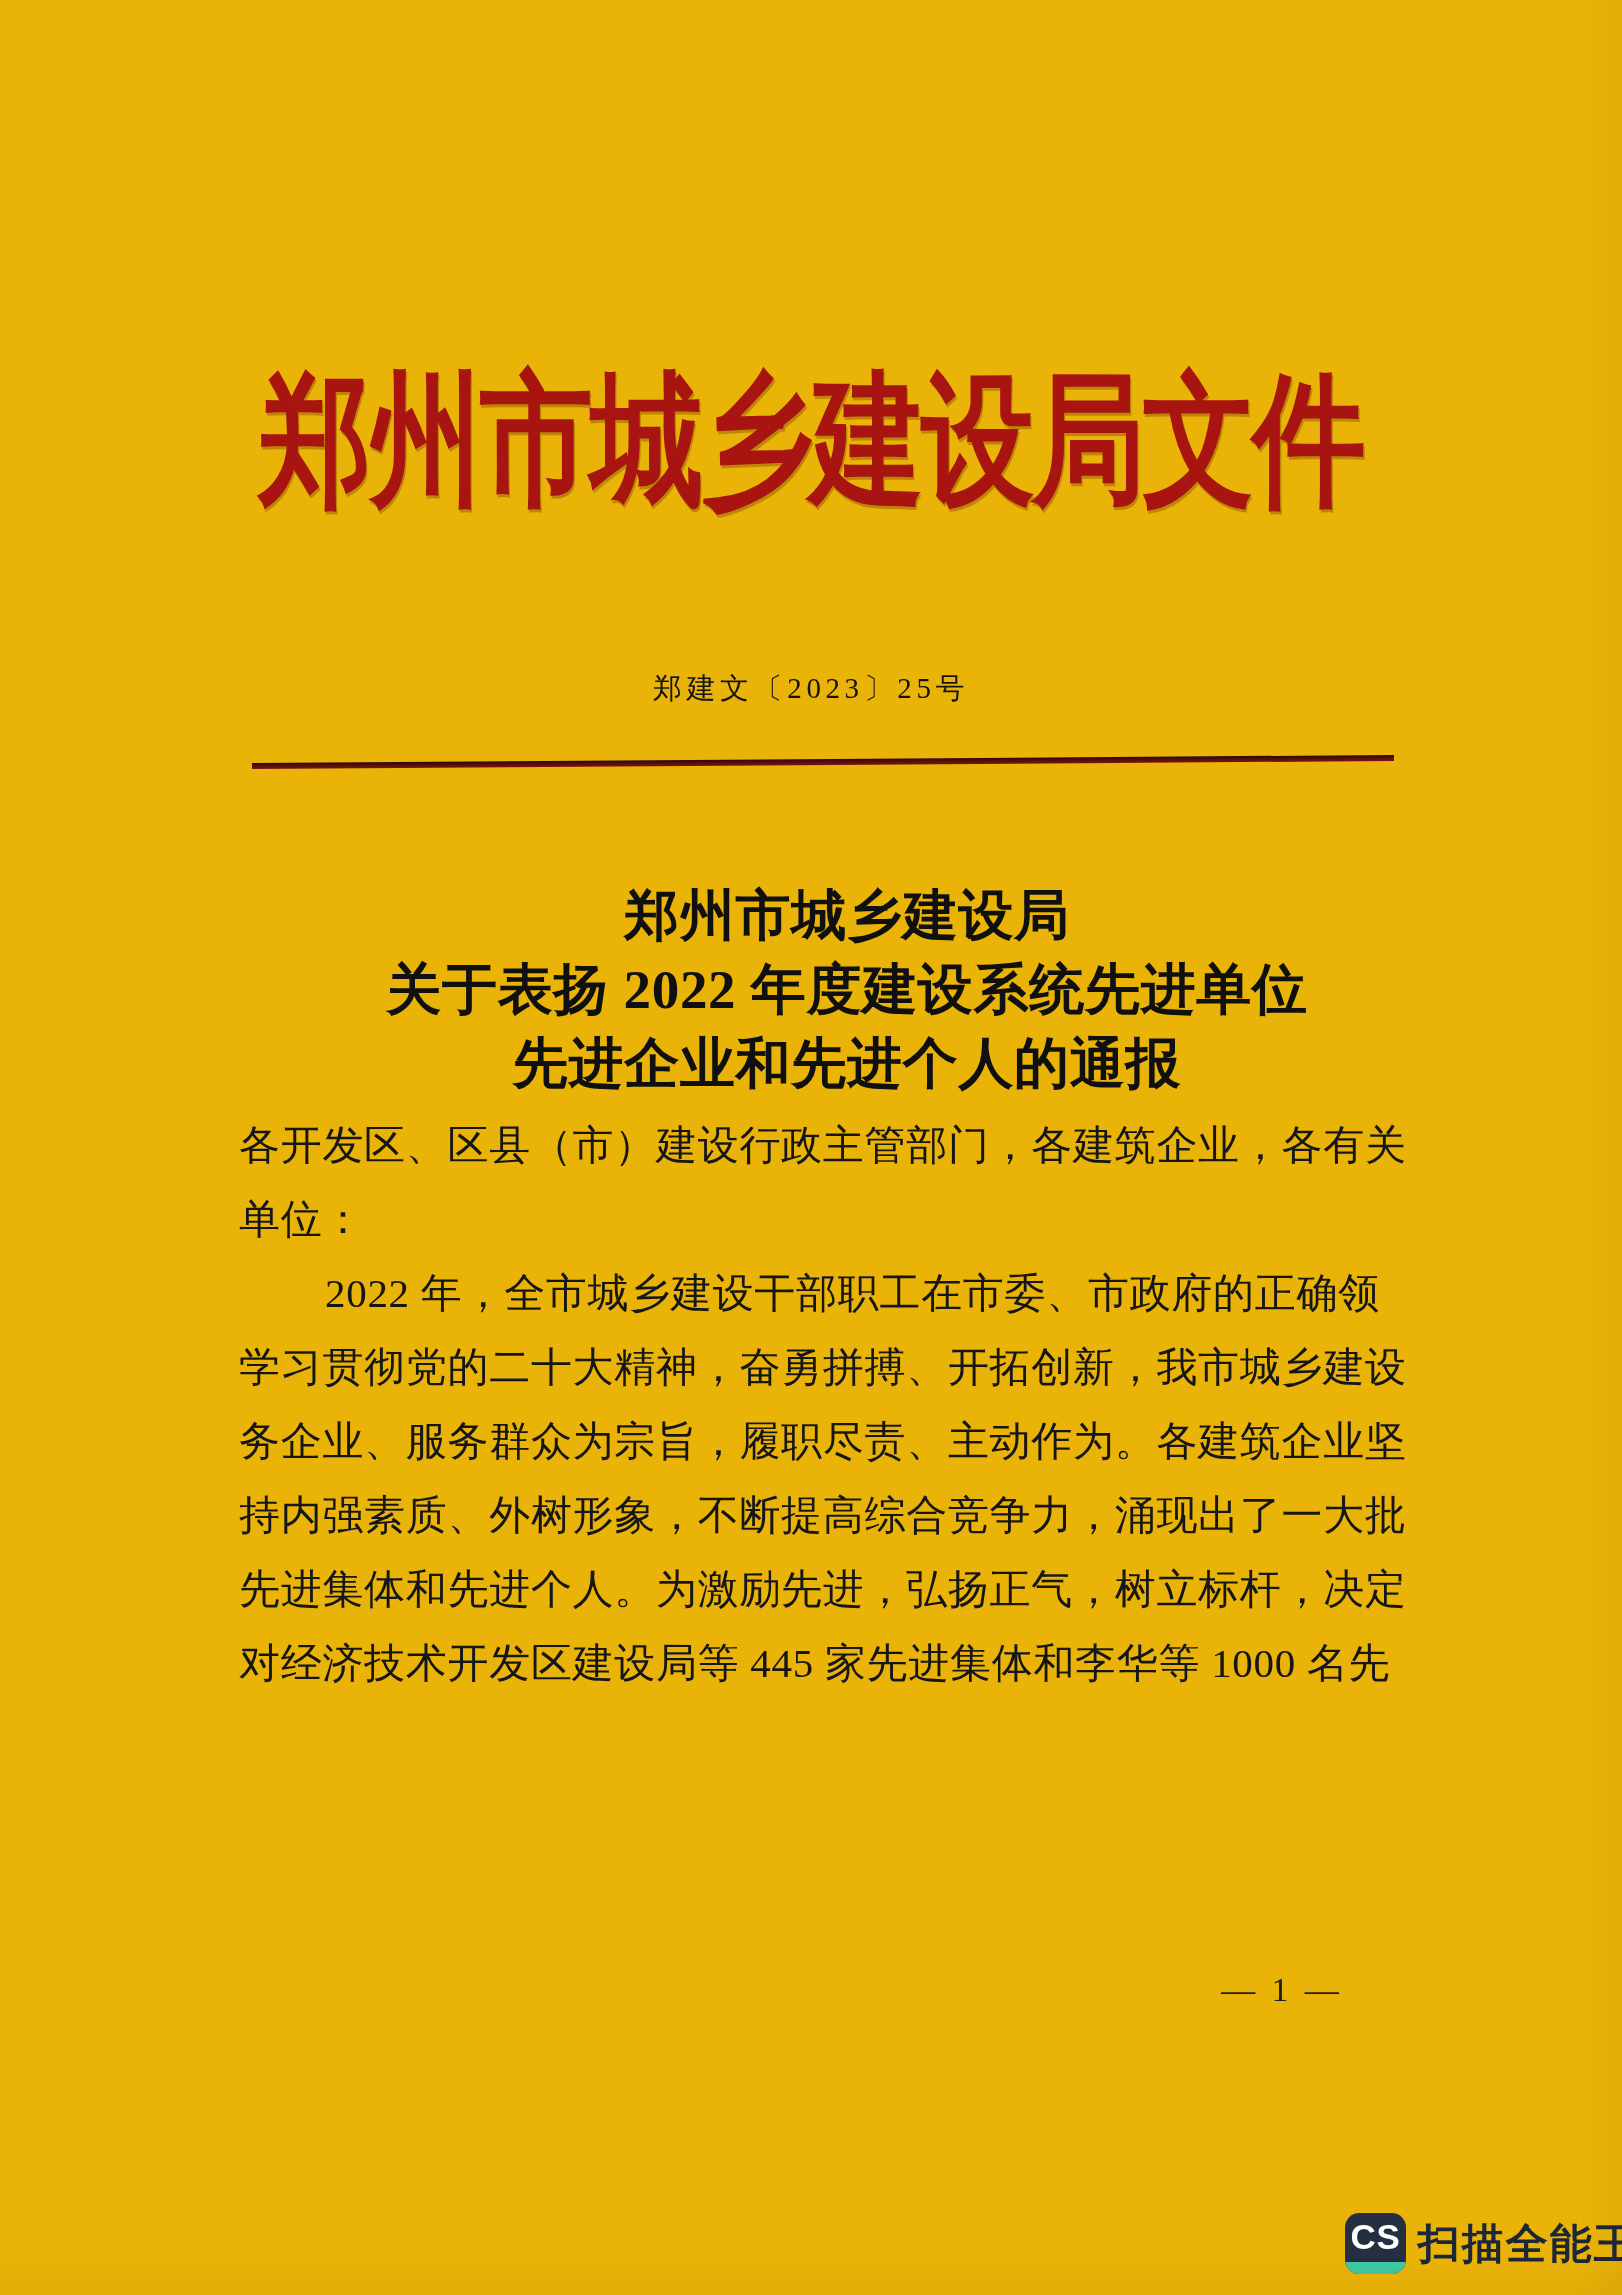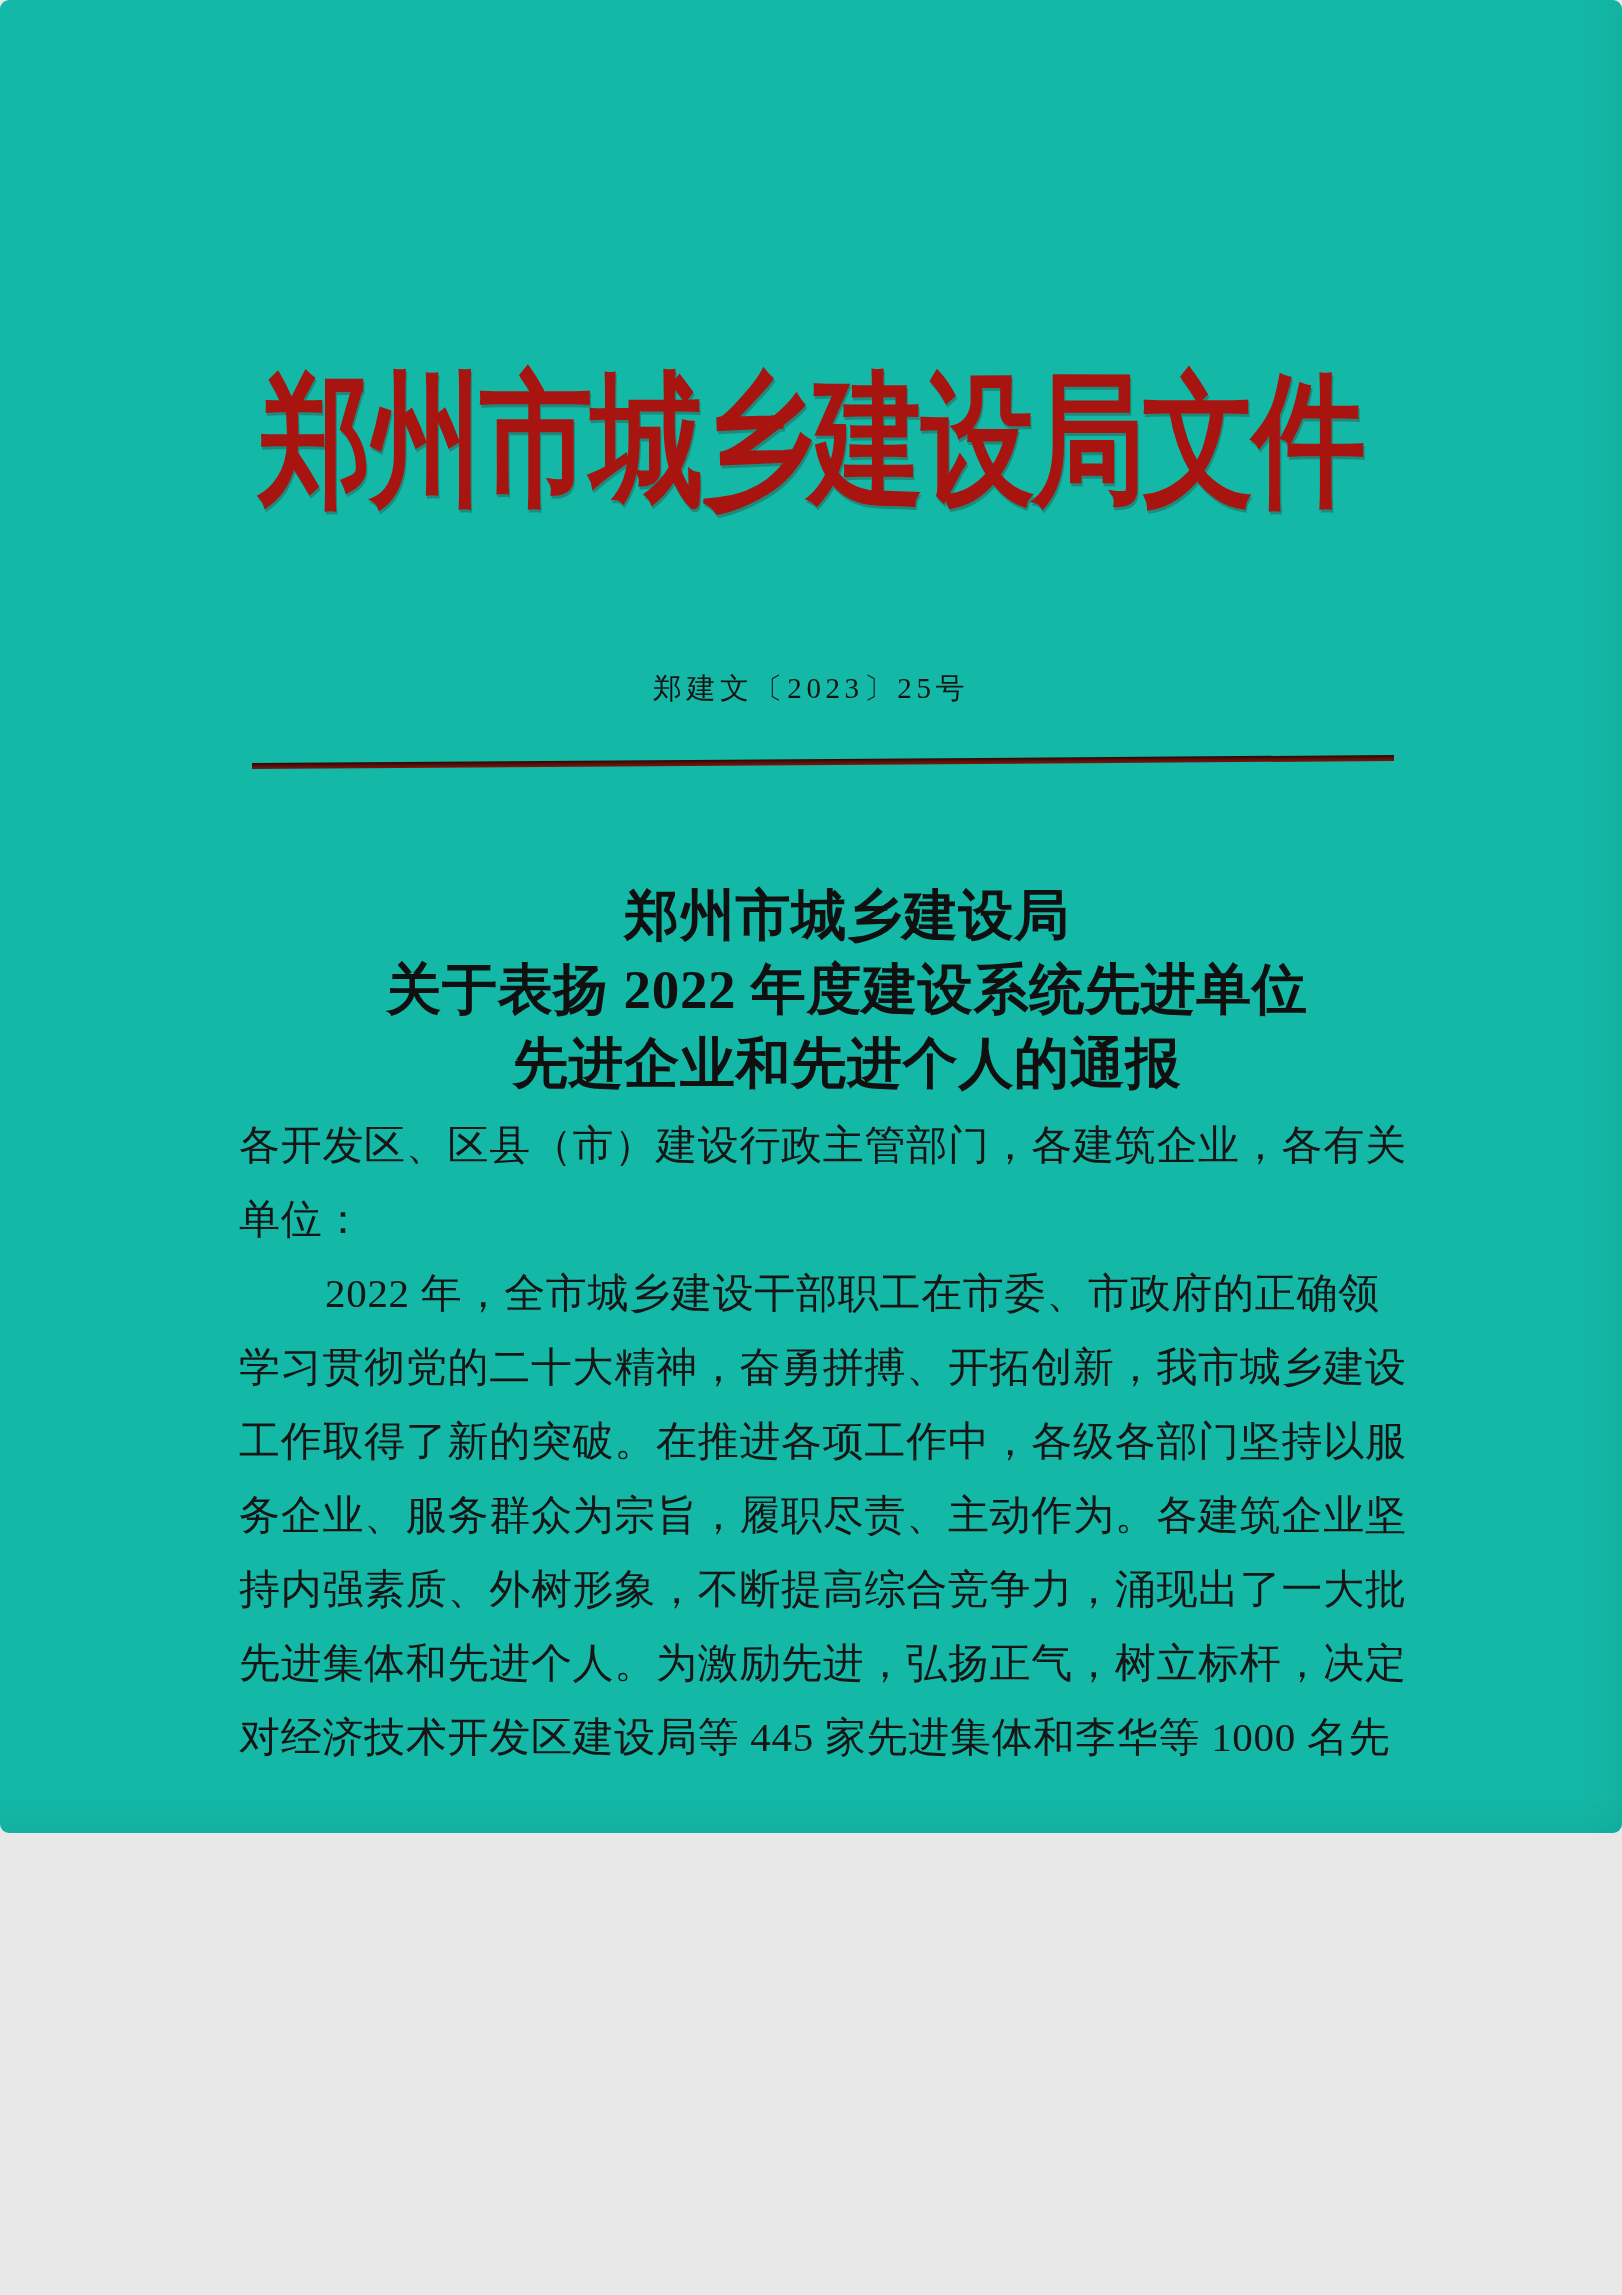--- a/index.html
+++ b/index.html
@@ -1,23 +1,22 @@
 <!DOCTYPE html>
 <html style="font-size:10.5px"><head>
 <meta charset="utf-8">
 <style>
   html,body{margin:0;padding:0;background:#e8e8e8;}
   .page{
     position:relative;
-    width:1622px;height:1833px;
-    background:#14b8a6;
+    width:1622px;height:2295px;
+    background:#eab308;
     overflow:hidden;
     font-family:"Liberation Serif","DejaVu Serif",serif;
     color:#1a1a1a;
-    border-radius:9px;
   }
   
   .scan-shade{
     position:absolute;inset:0;pointer-events:none;
     background:
       linear-gradient(to left, rgba(0,0,0,0.045), rgba(0,0,0,0) 46px),
       linear-gradient(to top, rgba(0,0,0,0.05), rgba(0,0,0,0) 39px);
     opacity:.7;
   }
   .red-header{
@@ -103,21 +102,20 @@
     <div>郑州市城乡建设局</div>
     <div>关于表扬 2022 年度建设系统先进单位</div>
     <div>先进企业和先进个人的通报</div>
   </div>
 
   <div class="body-text">
     <div class="line">各开发区、区县（市）建设行政主管部门，各建筑企业，各有关</div>
     <div class="line">单位：</div>
     <div class="line indent">2022 年，全市城乡建设干部职工在市委、市政府的正确领</div>
     <div class="line">学习贯彻党的二十大精神，奋勇拼搏、开拓创新，我市城乡建设</div>
-    <div class="line">工作取得了新的突破。在推进各项工作中，各级各部门坚持以服</div>
     <div class="line">务企业、服务群众为宗旨，履职尽责、主动作为。各建筑企业坚</div>
     <div class="line">持内强素质、外树形象，不断提高综合竞争力，涌现出了一大批</div>
     <div class="line">先进集体和先进个人。为激励先进，弘扬正气，树立标杆，决定</div>
     <div class="line">对经济技术开发区建设局等 445 家先进集体和李华等 1000 名先</div>
   </div>
 
   <div class="page-number">— 1 —</div>
 
   <div class="watermark">
     <div class="cs-icon">

